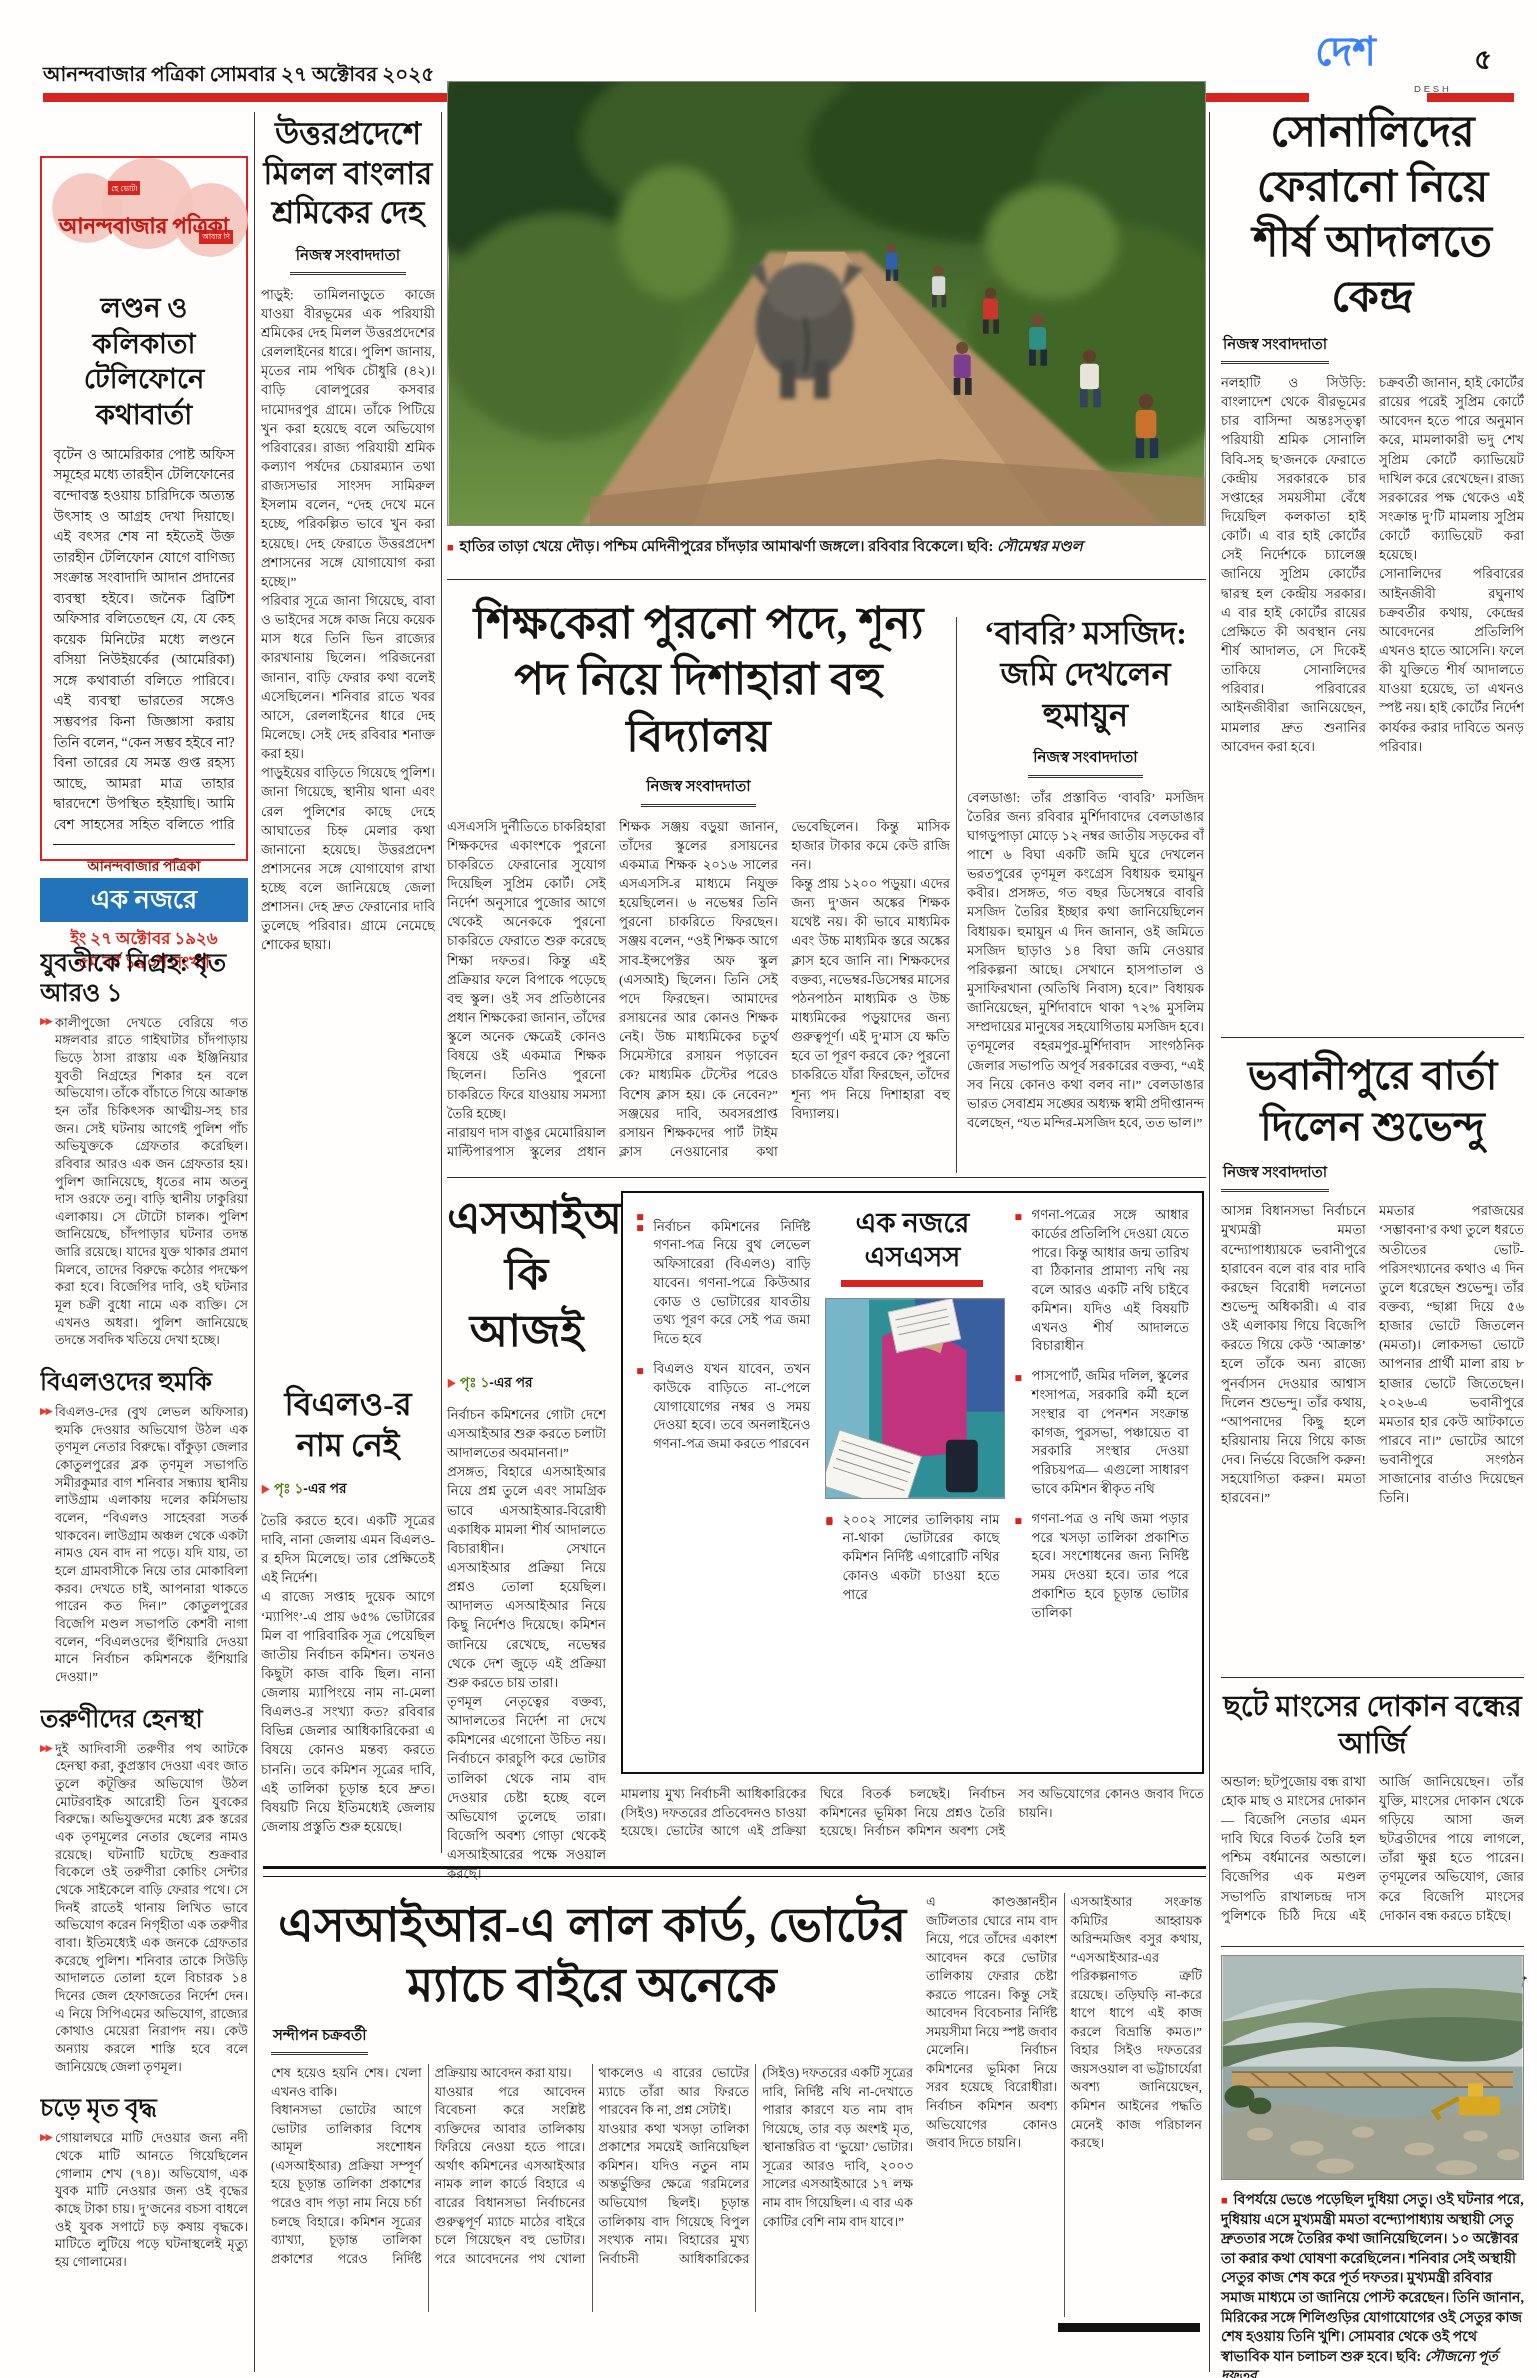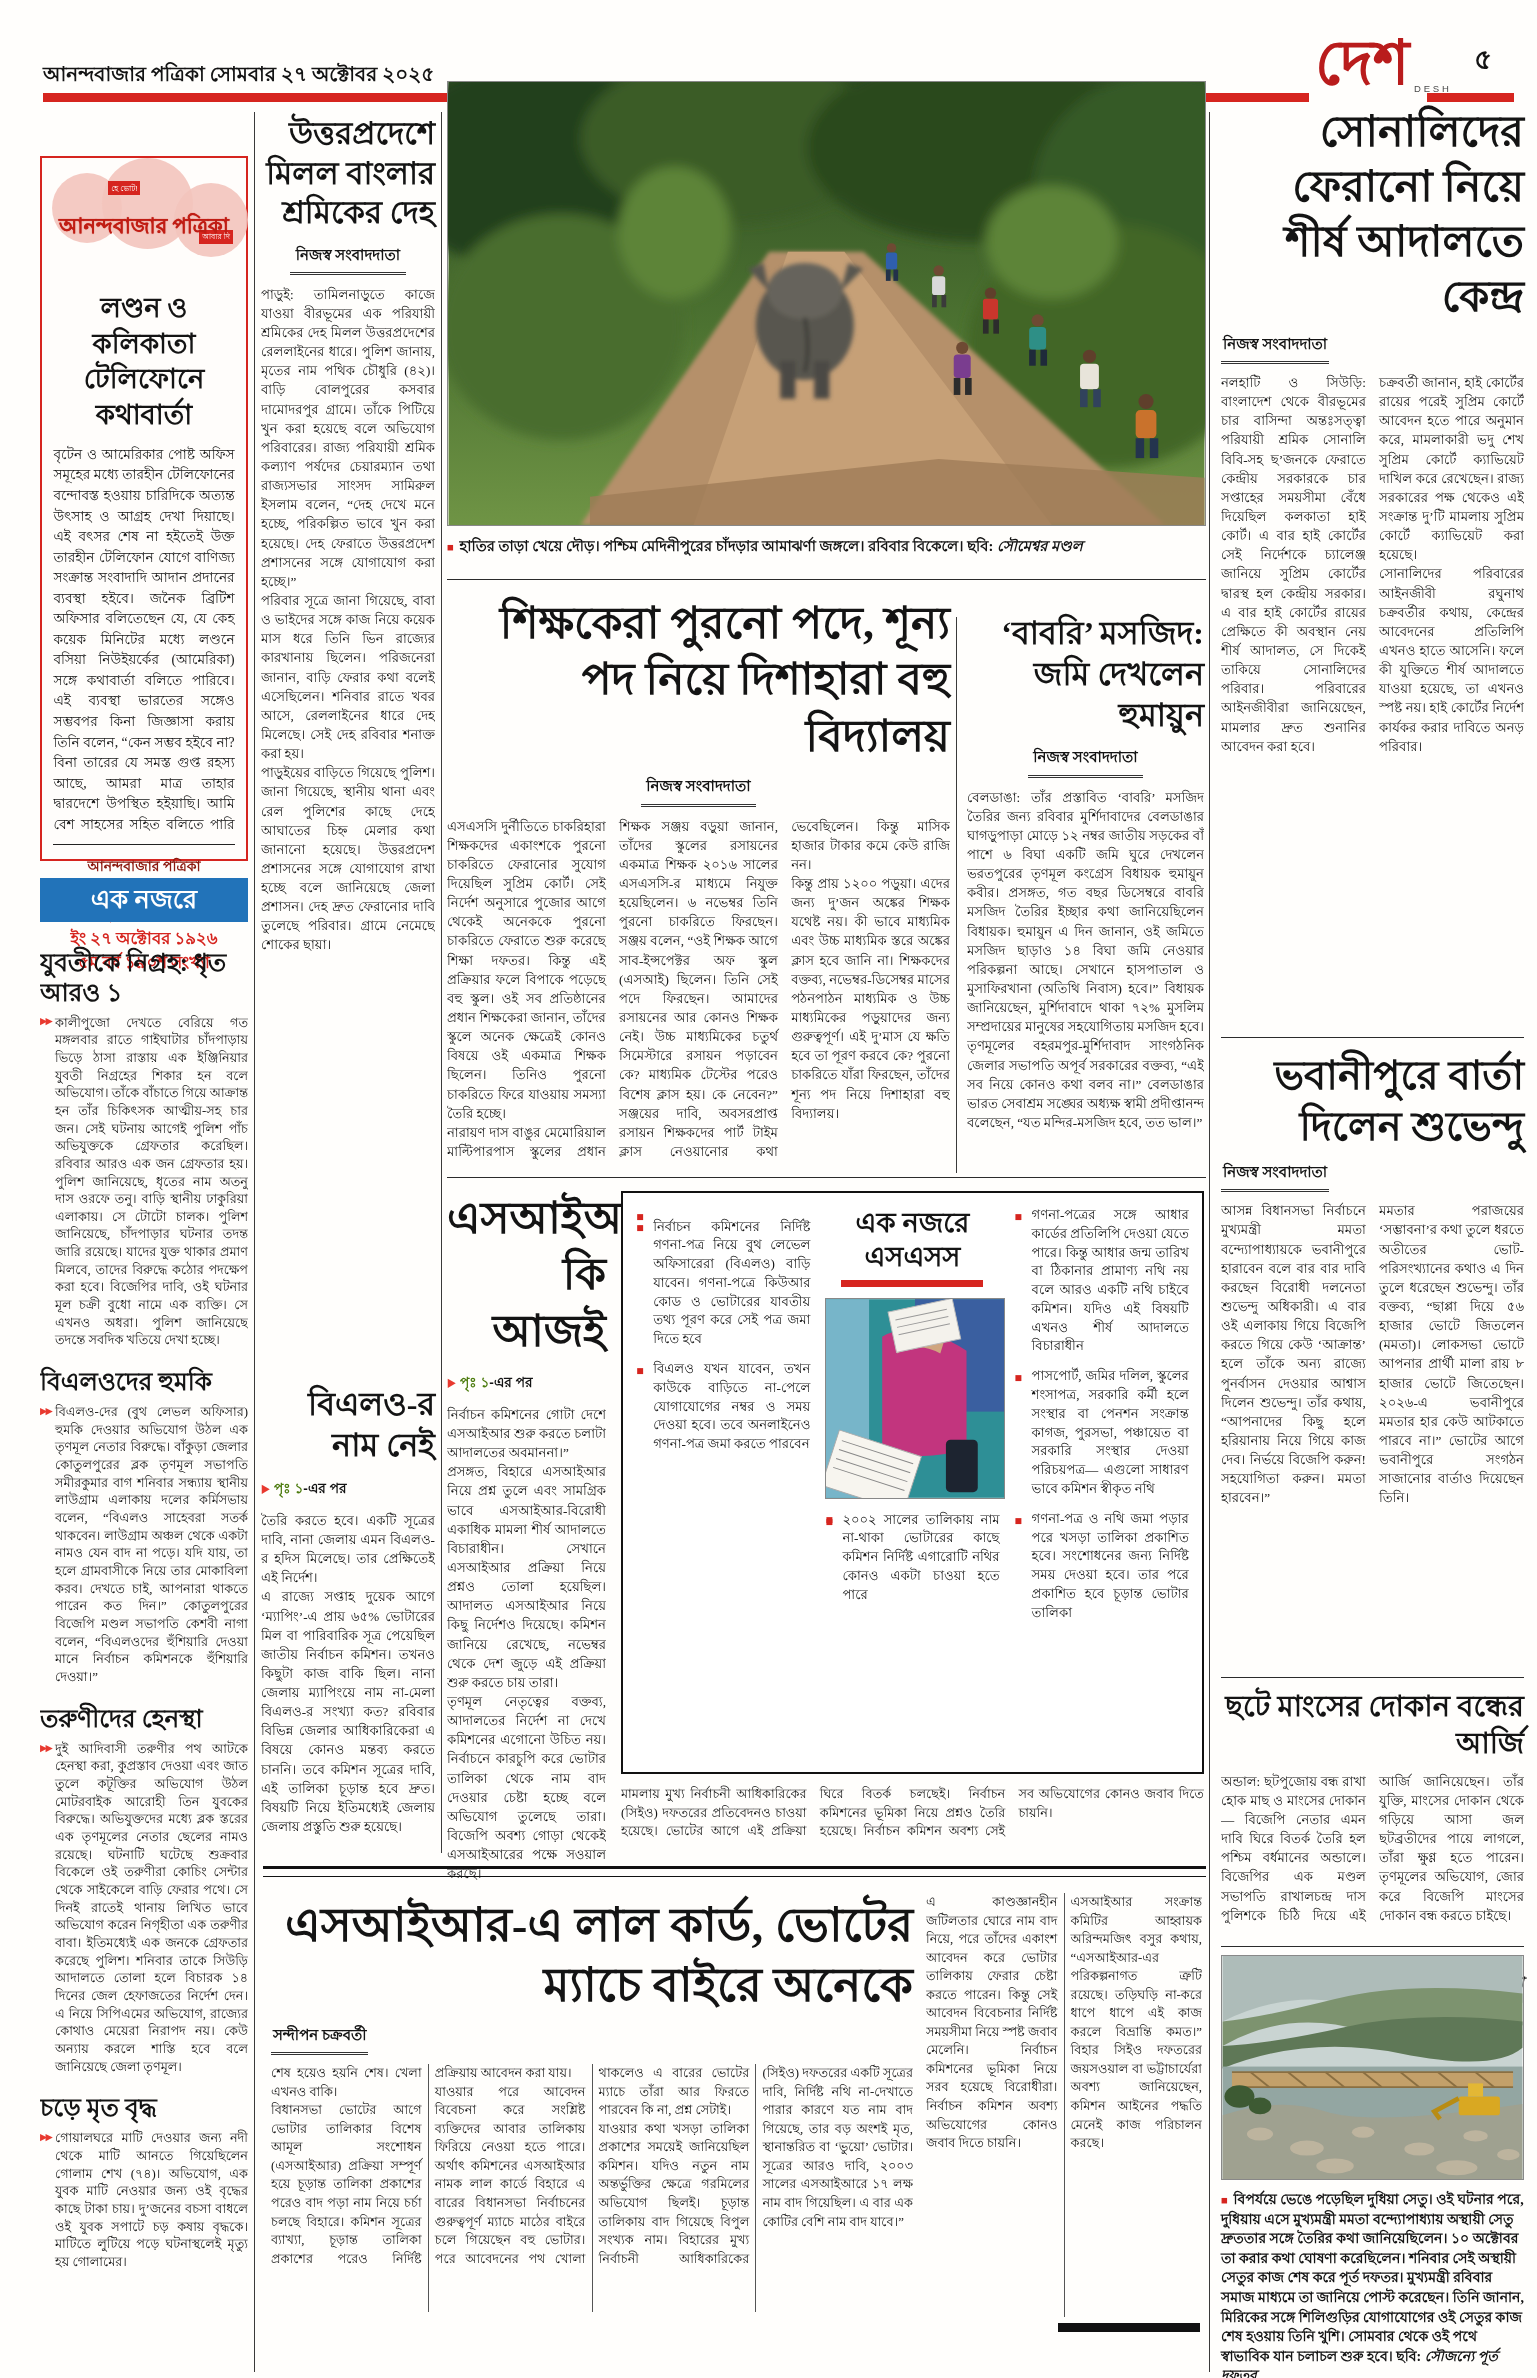--- a/index.html
+++ b/index.html
@@ -2,21 +2,21 @@
 <html lang="bn" style="font-size:15px"><head>
 <meta charset="utf-8">
 <style>
   html,body{margin:0;padding:0;background:#ffffff;}
   .page{position:relative;width:1538px;height:2378px;background:#fffefc;overflow:hidden;
         font-family:"Liberation Serif","DejaVu Serif",serif;color:#141414;}
   .abs{position:absolute;}
   
   .masthead-line{font-size:20px;font-weight:bold;letter-spacing:0;}
   .redbar{background:#d6251f;height:8.5px;}
-  .desh{font-size:62px;font-weight:bold;color:#b91c1c;line-height:1;}
+  .desh{font-size:40px;font-weight:bold;color:#3b82f6;line-height:1;}
   .desh-latin{font-size:9.5px;letter-spacing:2.8px;color:#4a4a4a;font-family:"Liberation Sans",sans-serif;}
   .pagenum{font-size:28px;font-weight:bold;}
   
   .vrule{width:1.4px;background:#3a3a3a;}
   .hrule{height:1.4px;background:#2b2b2b;}
   .dblrule{height:6.6px;border-top:3.3px solid #111;border-bottom:1.4px solid #111;}
   
   .archive{border:2.8px solid #d6251f;padding:9.5px 11.4px;box-sizing:border-box;background:#fffdfb;}
   .logo{position:relative;height:114px;}
   .blob{position:absolute;background:#f3c4bd;border-radius:50%;opacity:.9;}
@@ -30,21 +30,21 @@
   .arch-body{font-size:13.7px;line-height:1.5;text-align:justify;}
   .arch-dates{margin-top:13.2px;padding-top:9.5px;border-top:1.4px solid #222;text-align:center;}
   .arch-dates .dl0{color:#8b1a10;font-weight:bold;font-size:14px;}
   .arch-dates .dl{color:#d6251f;font-weight:bold;font-size:16.6px;line-height:1.45;}
   
   .banner{background:#2273b9;color:#fff;font-size:25.6px;font-weight:bold;text-align:center;line-height:44px;}
   .brief h3{font-size:24.6px;font-weight:bold;margin:17px 0 7.6px;line-height:1.2;}
   .brief .bb{position:relative;padding-left:15px;font-size:12.8px;line-height:1.38;text-align:justify;margin:0;}
   .brief .arrow{position:absolute;left:0;top:0.9px;color:#e8392f;font-size:9.5px;letter-spacing:-1.9px;}
   
-  .hl{font-weight:bold;text-align:right;line-height:1.28;}
+  .hl{font-weight:bold;text-align:center;line-height:1.28;}
   .byline{font-size:15px;font-weight:bold;text-align:center;margin:9.5px auto 0;display:table;
           padding:0 5.7px 4.7px;border-bottom:3.8px double #333;}
   .byline-left{display:inline-block;margin:7.6px 0 0;border-bottom:3.8px double #333;padding:0 1.9px 3.8px;
                font-size:15px;font-weight:bold;}
   .body-t{font-size:13.2px;line-height:1.45;text-align:justify;white-space:pre-line;margin-top:9.5px;}
   .cols2{columns:2;column-gap:13.2px;}
   .cols3{columns:3;column-gap:13.2px;}
   .cols4{columns:4;column-gap:13.2px;column-rule:0.9px solid #555;}
   .ruled{column-rule:0.9px solid #555;}
   .cont{margin:11.4px 0 1.9px;font-size:13.7px;font-weight:bold;font-family:"Liberation Sans",sans-serif;}

